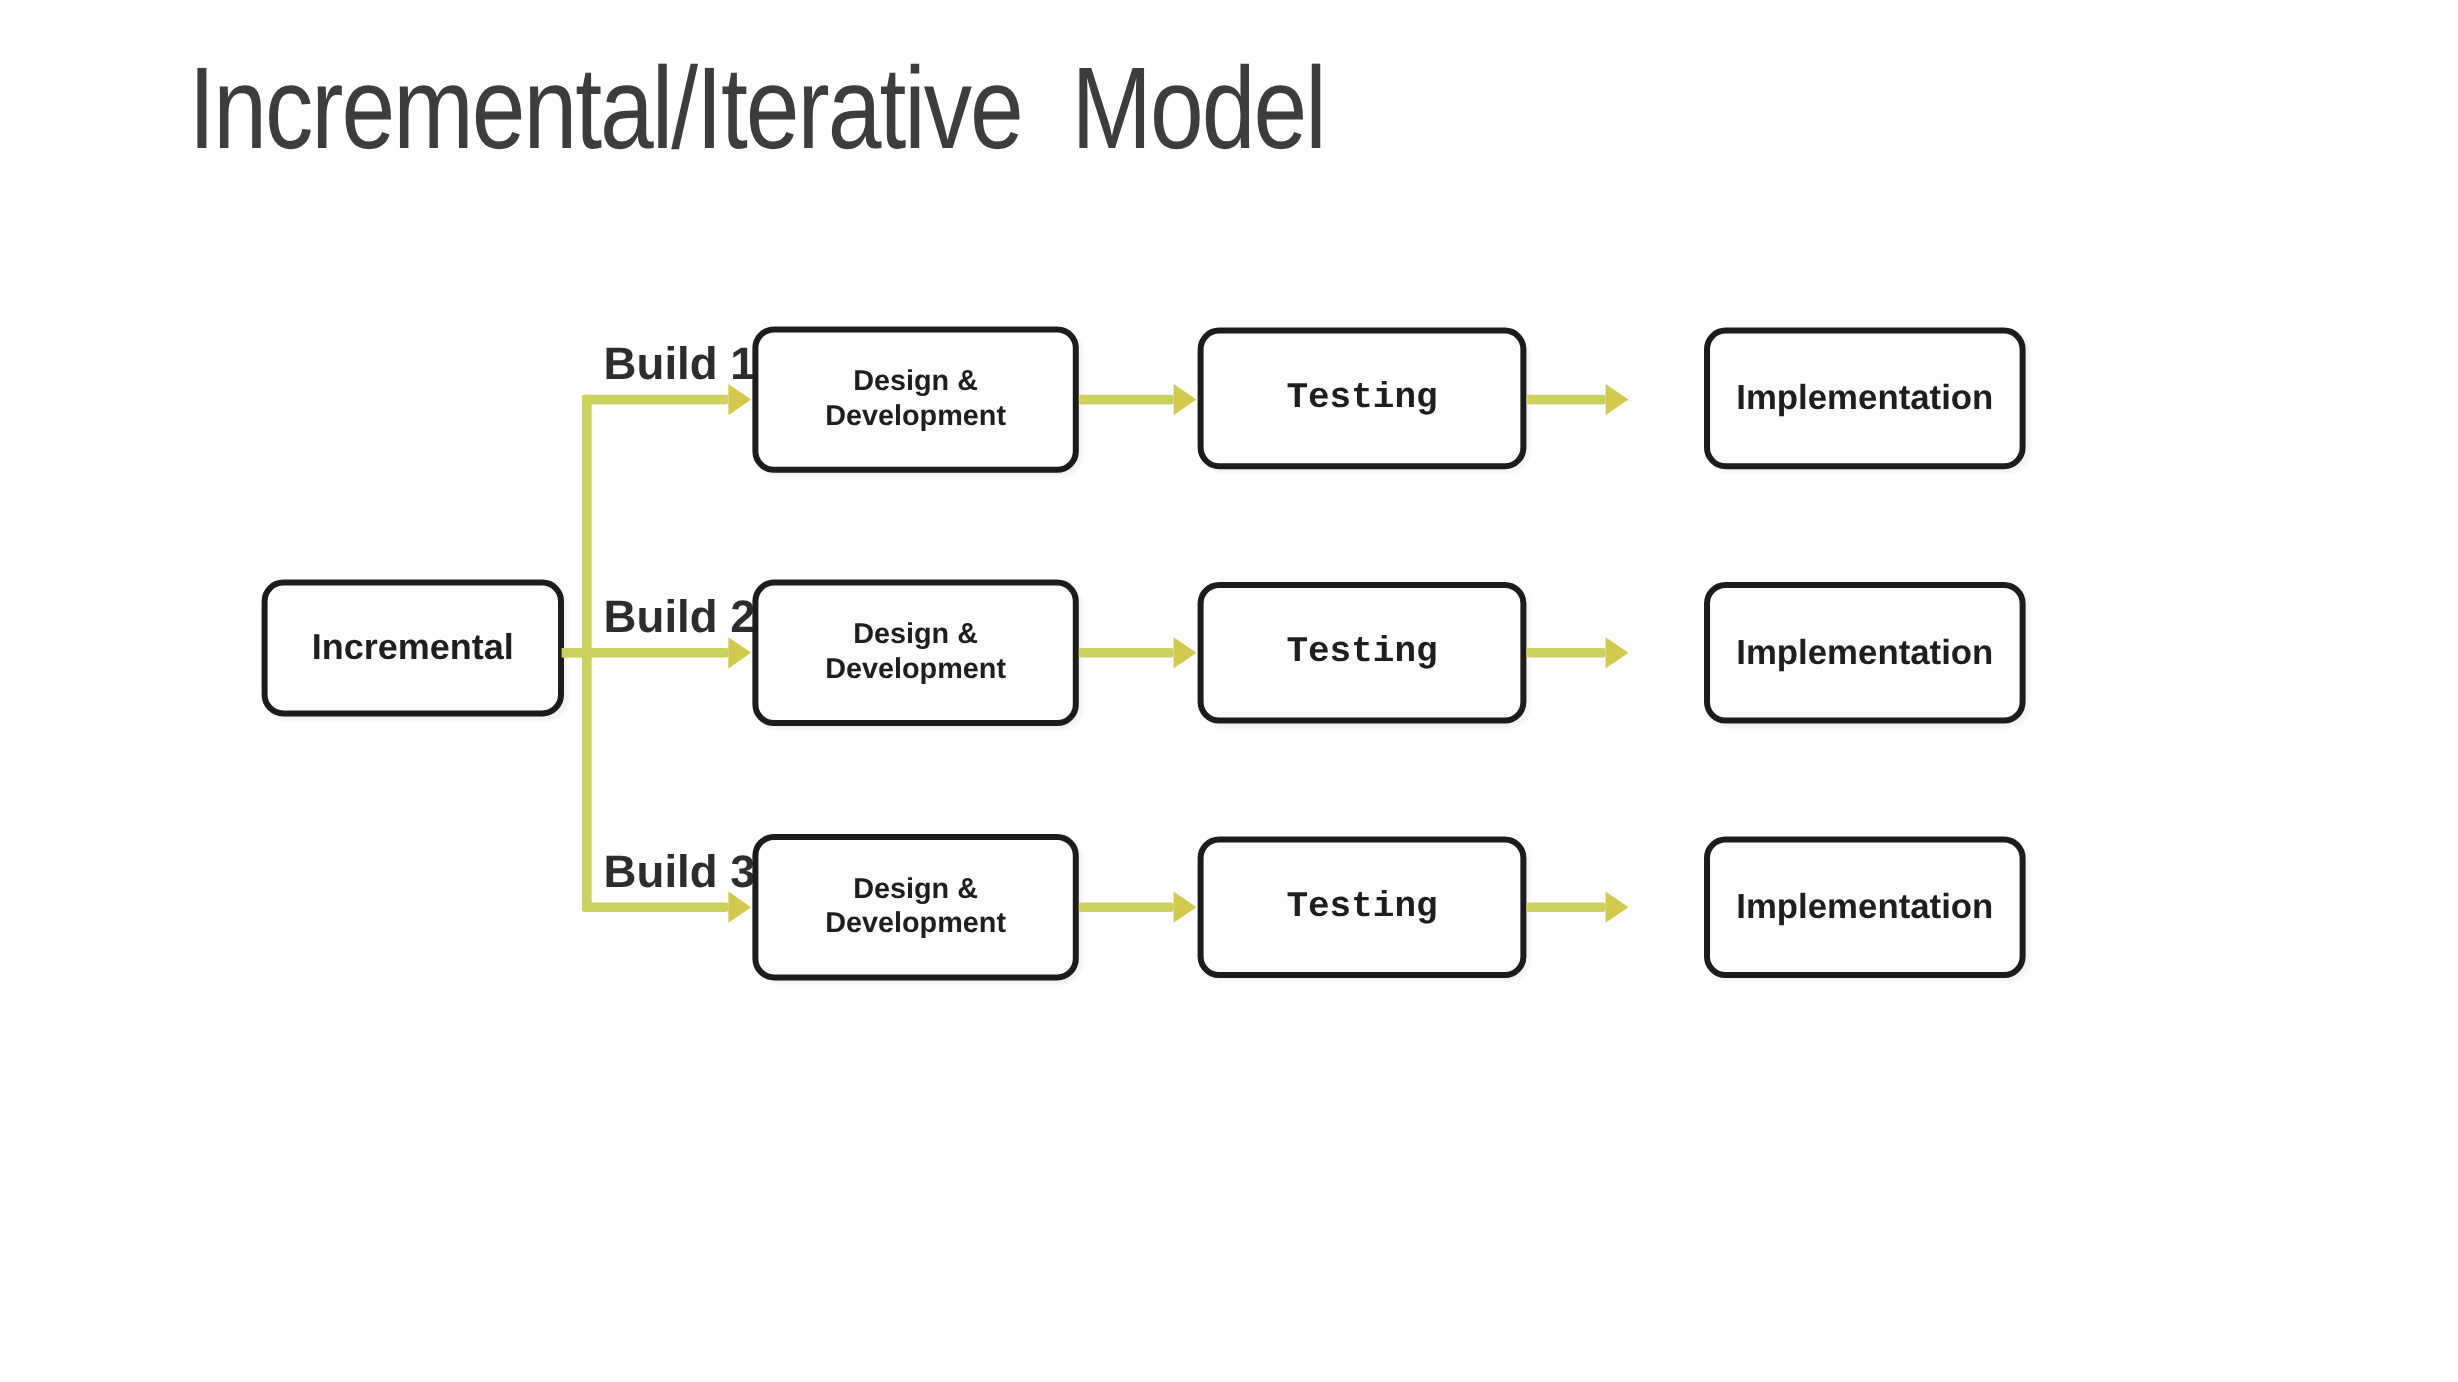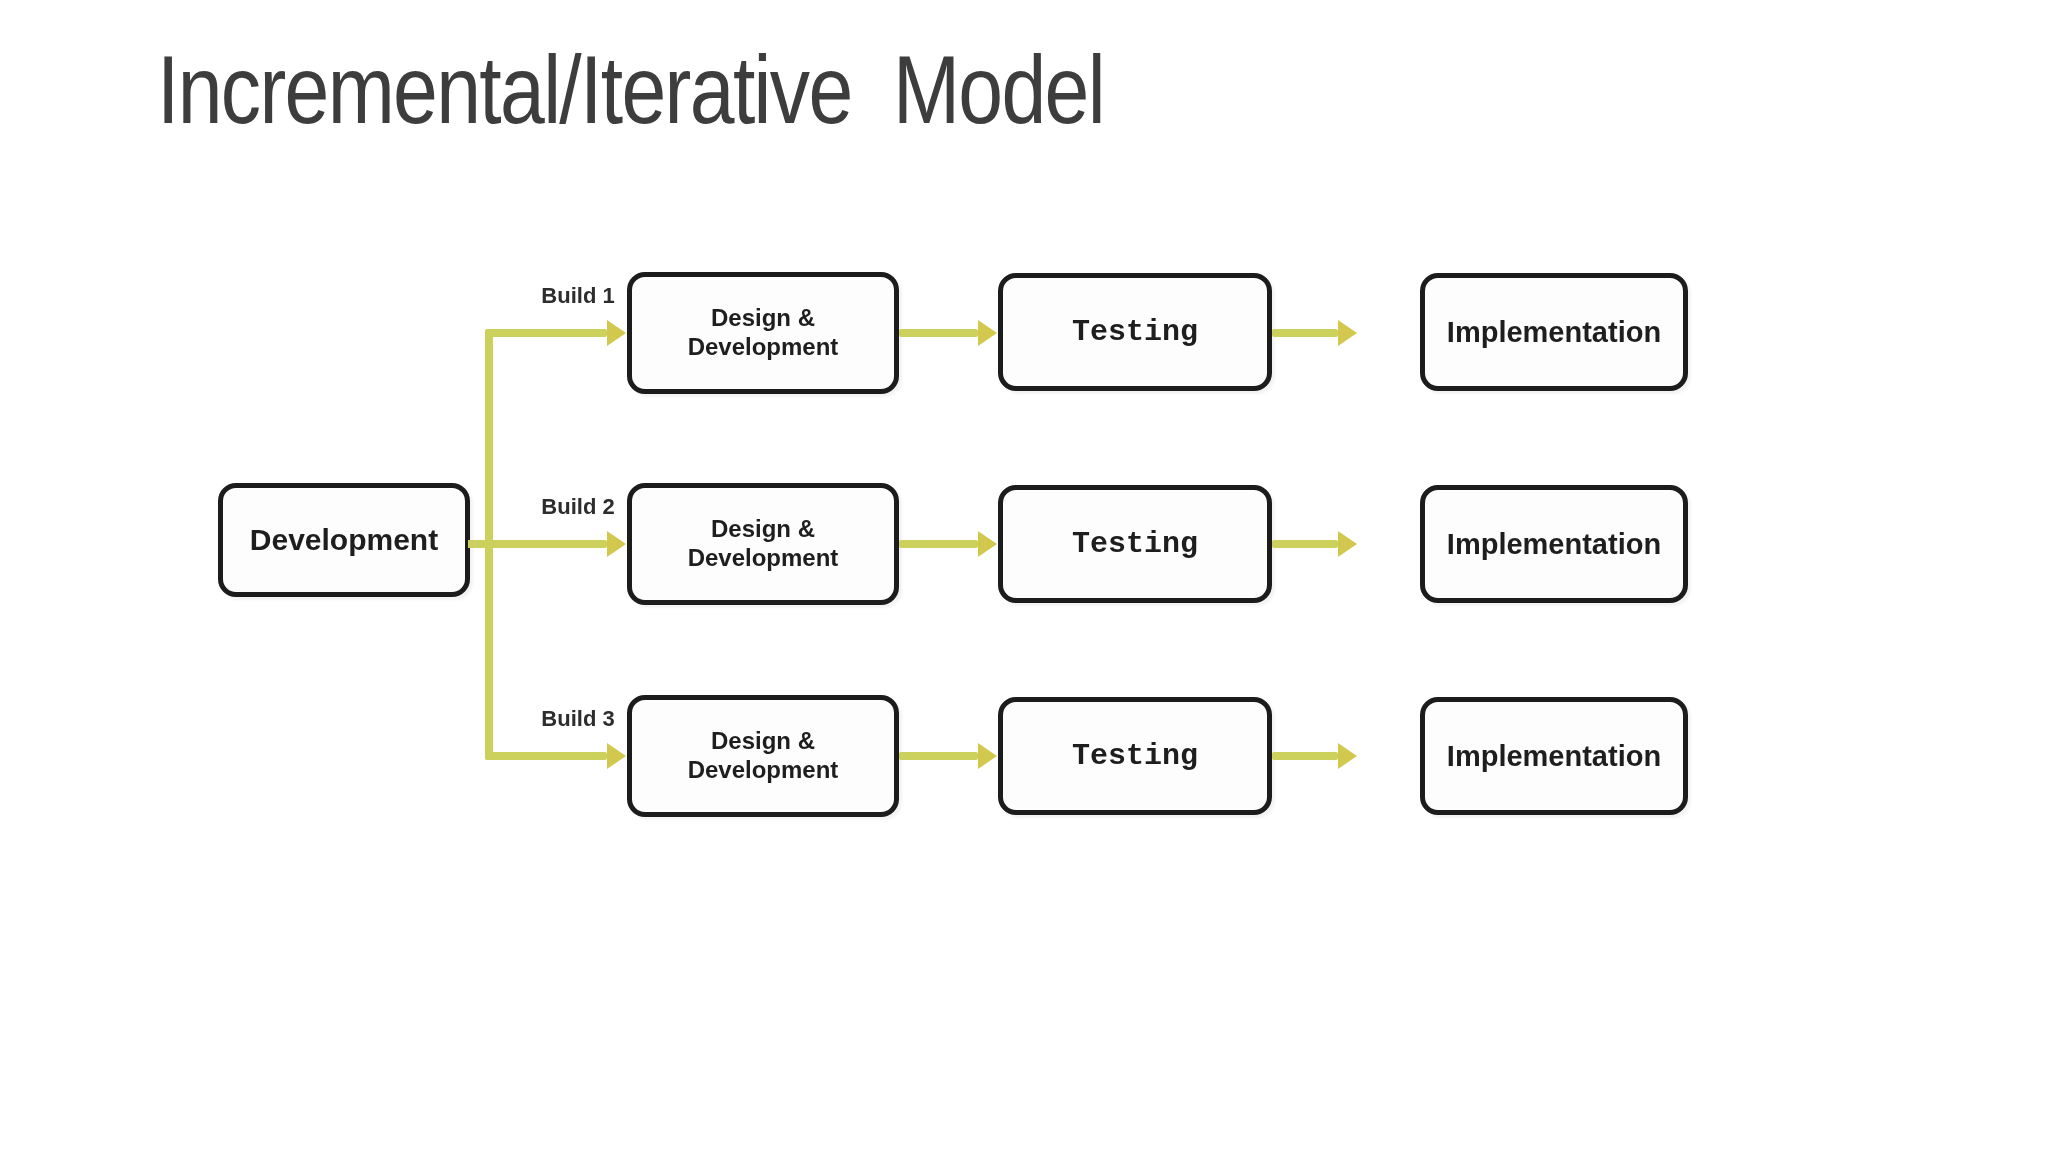--- a/index.html
+++ b/index.html
@@ -49,24 +49,24 @@
   }
   .node.req     { left: 218px;  top: 483px; width: 252px; height: 114px; font-size: 30px; }
   .node.dd      { left: 627px;  width: 272px; height: 122px; font-size: 24px; padding: 0 20px; }
   .node.testing { left: 998px;  width: 274px; height: 118px; font-size: 30px; font-family: Liberation Mono, monospace; }
   .node.impl    { left: 1420px; width: 268px; height: 118px; font-size: 29px; text-align: center; }
 
   .build-label {
     position: absolute;
     left: 503px;
     width: 150px;
-    font-size: 22px;
+    font-size: 38px;
     font-weight: 600;
     color: var(--build-label-text, #2d2d2d);
-    text-align: center;
+    text-align: left;
   }
 
   .arrow {
     position: absolute;
     height: 8px;
     background: var(--arrow, #ccd05c);
     border-radius: 2px;
   }
   .arrow .head {
     position: absolute;
@@ -97,21 +97,21 @@
 </style>
 </head>
 <body>
 
 <div class="slide">
 
   <h1 class="title">Incremental/Iterative  Model</h1>
 
   <div class="diagram">
 
-    <div class="node req">Development</div>
+    <div class="node req">Incremental</div>
 
     <div class="hline" style="left:468px; top:540px; width:24px;"></div>
 
     <div class="vline"></div>
 
     <div class="build-label" style="top:283px;">Build 1</div>
     <div class="arrow" style="left:485px; top:329px; width:122px;">
       <span class="head"></span>
     </div>
     <div class="node dd" style="top:272px;">Design &amp; Development</div>

